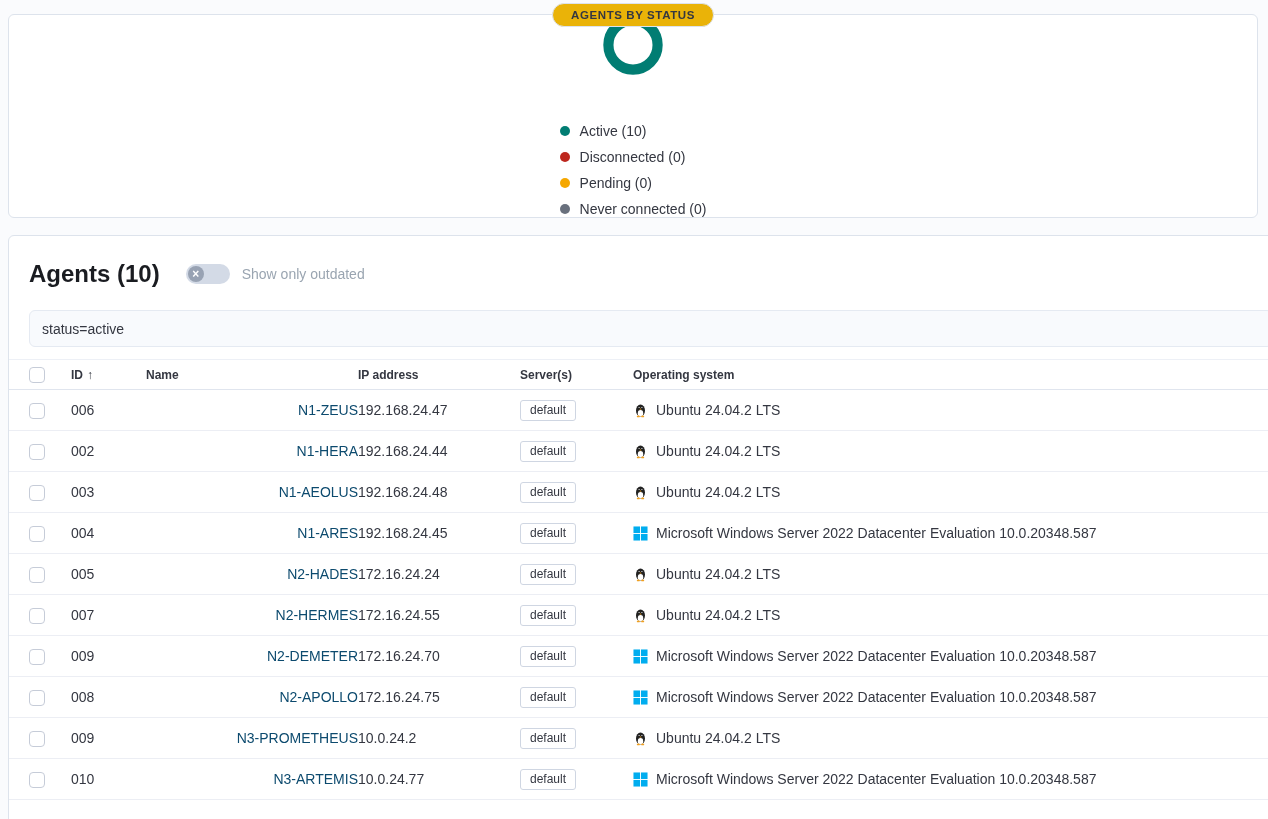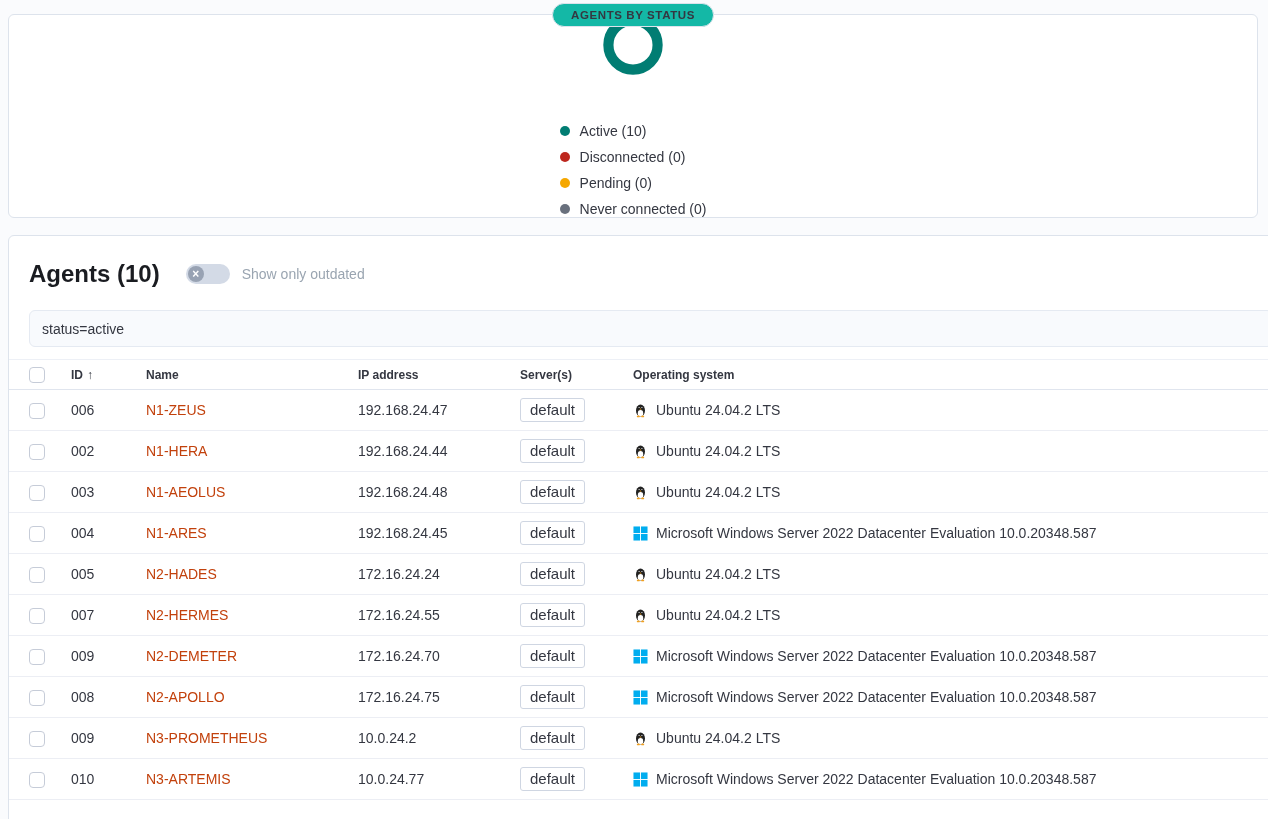--- a/index.html
+++ b/index.html
@@ -14,21 +14,21 @@
 
   
   .top-row { display: flex; gap: 18px; margin: 0 10px 0 8px; }
   .panel {
     position: relative; background: #fff;
     border: 1px solid #dde3ec; border-radius: 6px;
   }
   .top-row .panel { flex: 1; height: 204px; }
   .panel-pill {
     position: absolute; top: -12px; left: 50%; transform: translateX(-50%);
-    background: #14b8a6; border: 1px solid #dde3ec; border-radius: 14px;
+    background: #eab308; border: 1px solid #dde3ec; border-radius: 14px;
     padding: 5px 18px; font-size: 11.5px; font-weight: 700;
     letter-spacing: 0.6px; color: #343741; white-space: nowrap; z-index: 2;
   }
   .panel-body {
     height: 100%; display: flex; align-items: center;
     justify-content: center; gap: 48px; flex-direction: column;
   }
   .donut { width: 150px; height: 150px; }
   .legend { display: flex; flex-direction: column; gap: 10px; }
   .legend-item { display: flex; align-items: center; gap: 10px; cursor: pointer; }
@@ -71,24 +71,24 @@
   }
   .thead .th { cursor: pointer; }
   .sort { margin-left: 4px; font-size: 12px; color: #343741; }
   .trow { height: 41px; border-bottom: 1px solid #eceef4; font-size: 14px; }
   .cell { overflow: hidden; white-space: nowrap; }
   .checkbox {
     display: inline-block; width: 16px; height: 16px;
     border: 1px solid #c6ccd8; border-radius: 4px; background: #fff;
     vertical-align: middle; cursor: pointer;
   }
-  .c-name { color: #c2410c; cursor: pointer; }
+  .c-name { color: #0c4a6e; cursor: pointer; text-align: right; }
   .badge {
     display: inline-block; border: 1px solid #cfd6e2; border-radius: 3px;
-    background: #fff; padding: 2px 9px 3px; font-size: 15px; color: #343741; cursor: pointer;
+    background: #fff; padding: 2px 9px 3px; font-size: 12px; color: #343741; cursor: pointer;
   }
   .c-os { display: flex; align-items: center; gap: 8px; }
   .os-icon { display: inline-flex; width: 15px; height: 15px; flex: 0 0 auto; }
 </style>
 </head>
 <body>
 
 <div class="page">
 
   <div class="top-row">

